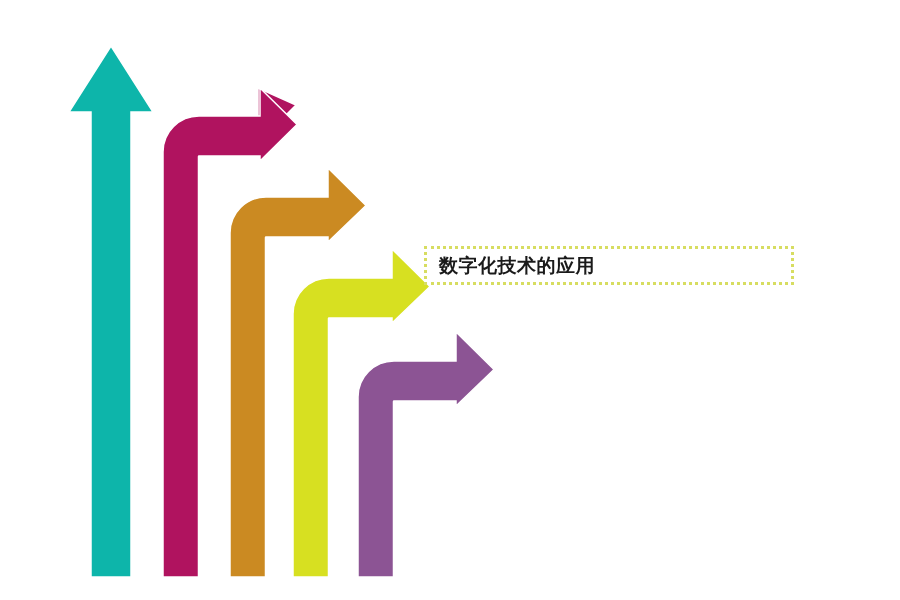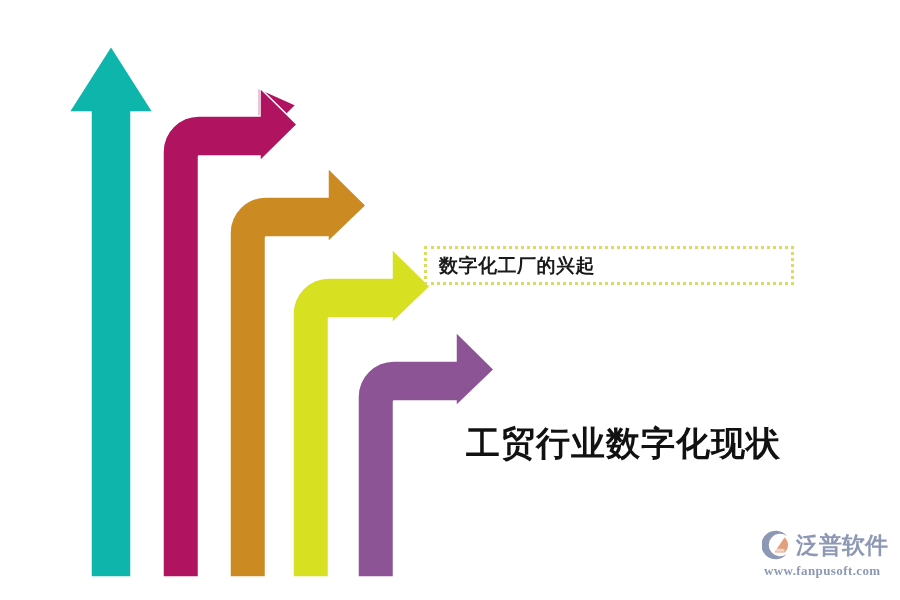--- a/index.html
+++ b/index.html
@@ -187,31 +187,19 @@
              L 456 401
              L 394 401
              A 0.5 0.5 0 0 0 393.5 401.5
              L 393.5 577
              Z"></path>
   </svg>
 
 
 
   <div class="label-box" id="box-3">
-    <span class="label-text">数字化工厂的兴起</span>
+    <span class="label-text">数字化技术的应用</span>
   </div>
 
 
-  <div id="main-title">工贸行业数字化现状</div>
-
-  <div id="watermark">
-    <div id="wm-row">
-      <svg id="wm-mark" viewBox="0 0 40 40" aria-hidden="true">
-        <path d="M33 8 A 15 15 0 1 0 33 32 A 19 19 0 1 1 33 8 Z" fill="#8d98b5"></path>
-        <path d="M30 10 A 13 13 0 0 1 30 30 L 18 30 A 1 1 0 0 1 17.6 28.2 Z" fill="#e2a07c"></path>
-        <path d="M18 25 L 28 25 A 1 1 0 0 1 28 29 L 18 29 Z" fill="#ffffff" opacity="0.55"></path>
-      </svg>
-      <span id="wm-name">泛普软件</span>
-    </div>
-    <div id="wm-url">www.fanpusoft.com</div>
-  </div>
+
 
 </div>
 
 </body></html>

